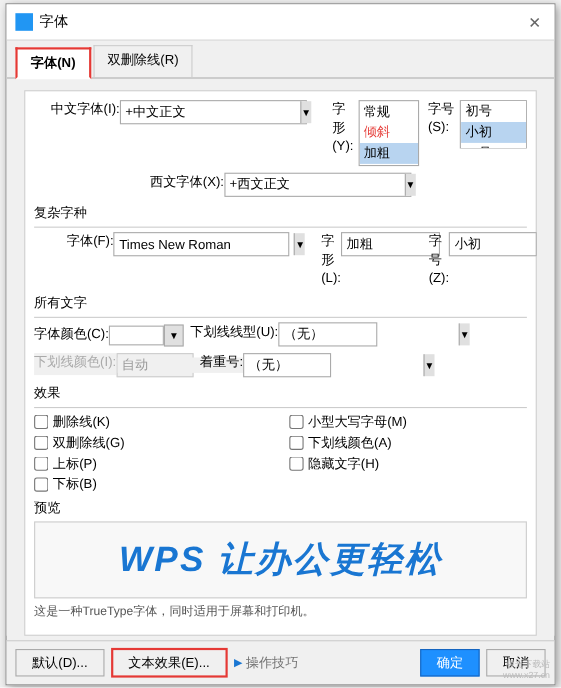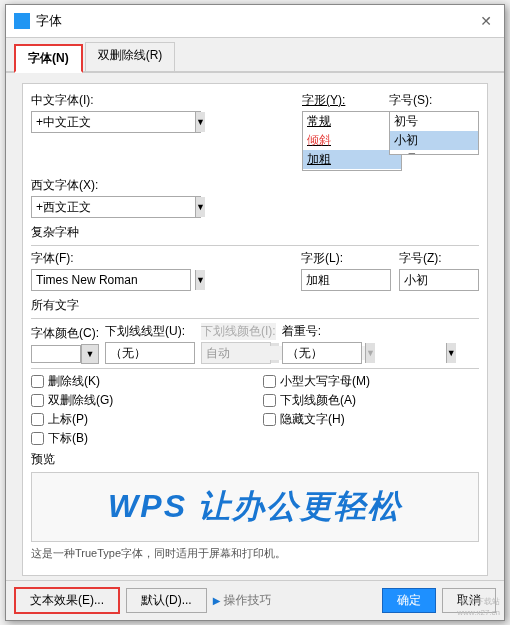--- a/index.html
+++ b/index.html
@@ -88,21 +88,21 @@
       padding: 8px;
     }
     .row {
       display: flex;
       align-items: flex-start;
       margin-bottom: 6px;
       gap: 8px;
     }
     .field-group {
       display: flex;
-      flex-direction: column;
+      flex-direction: row;
       flex: 1;
       justify-content: center;
     }
     .field-label {
       font-size: 12px;
       color: #000;
       margin-bottom: 2px;
     }
     .list-box {
       border: 1px solid #aaa;
@@ -271,21 +271,21 @@
     <div class="content">
 
       <div class="row">
         <div class="field-group">
           <div class="field-label">中文字体(I):</div>
           <div class="combo-row" style="width:170px;">
             <input class="combo-input" type="text" value="+中文正文" style="">
             <div class="combo-arrow">▼</div>
           </div>
         </div>
-        <div class="field-group" style="width:79px; flex: none; text-decoration: underline;">
+        <div class="field-group" style="width:79px; flex: none;">
           <div class="field-label">字形(Y):</div>
           <div class="list-box" style="width:100px; height:60px;">
             <div class="list-item">常规</div>
             <div class="list-item red">倾斜</div>
             <div class="list-item selected">加粗</div>
           </div>
         </div>
         <div class="field-group" style="width:90px; flex: none;">
           <div class="field-label">字号(S):</div>
           <div class="list-box" style="width:90px; height:44px;">
@@ -358,20 +358,21 @@
         </div>
         <div class="field-group" style="flex:none;">
           <div class="field-label">着重号:</div>
           <div class="combo-row" style="width:80px;">
             <input class="combo-input" type="text" value="（无）" style="">
             <div class="combo-arrow">▼</div>
           </div>
         </div>
       </div>
 
+      <div class="section-label" style="margin-top:6px;">效果</div>
       <hr class="section-divider">
       <div class="effects-grid">
         <div class="checkbox-item">
           <input type="checkbox" style="">
           <span>删除线(K)</span>
         </div>
         <div class="checkbox-item">
           <input type="checkbox" style="">
           <span>小型大写字母(M)</span>
         </div>
@@ -401,22 +402,22 @@
       <div class="preview-box">
         <span class="preview-text">WPS 让办公更轻松</span>
       </div>
 
       <div class="hint-text">这是一种TrueType字体，同时适用于屏幕和打印机。</div>
 
     </div>
   </div>
 
   <div class="footer">
+    <button class="footer-btn">默认(D)...</button>
     <button class="footer-btn highlighted">文本效果(E)...</button>
-    <button class="footer-btn">默认(D)...</button>
     <span style="display:flex; align-items:center; gap:3px; color:#1976D2; cursor:pointer;">
       <span style="font-size:10px;">▶</span>
       <span style="font-size:12px; color:#737373;">操作技巧</span>
     </span>
     <div class="spacer"></div>
     <button class="footer-btn primary">确定</button>
     <button class="footer-btn">取消</button>
   </div>
 
   <div class="watermark" style="position:absolute; bottom:2px; right:4px; font-size:8px; color:#bbb; text-align:right; line-height:1.3;">

